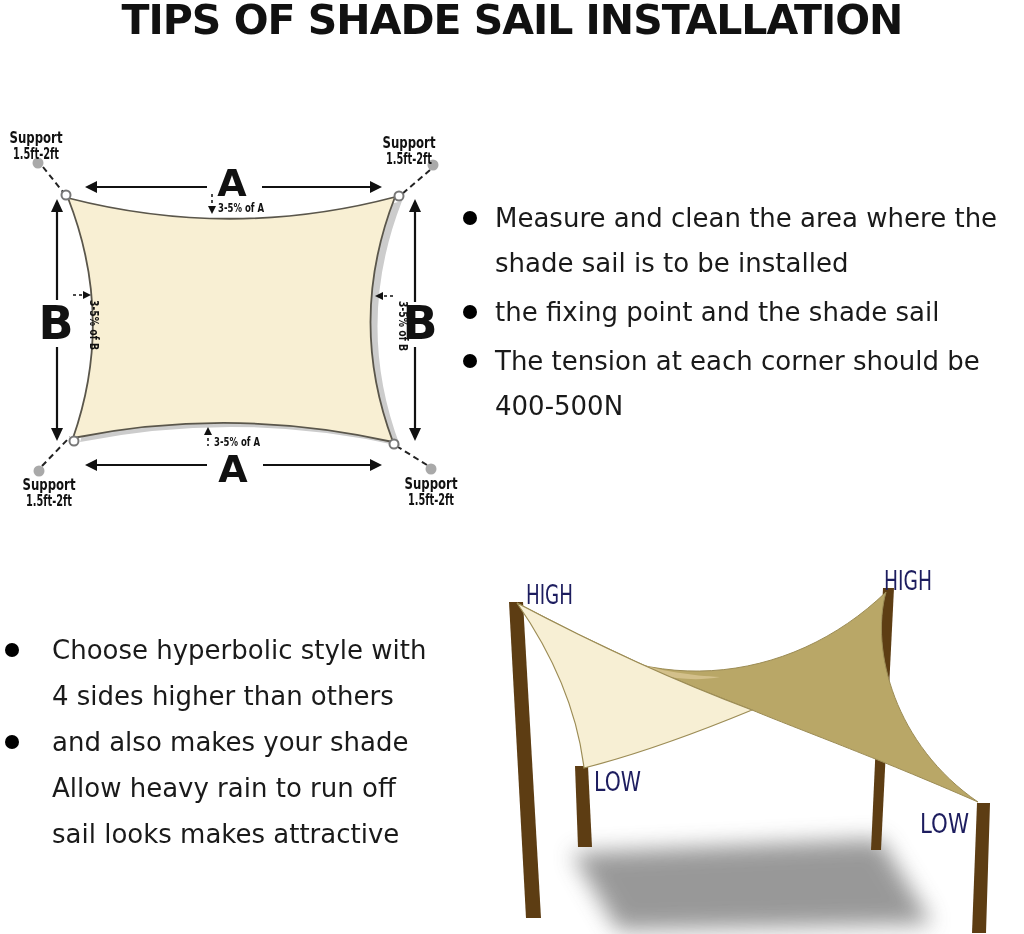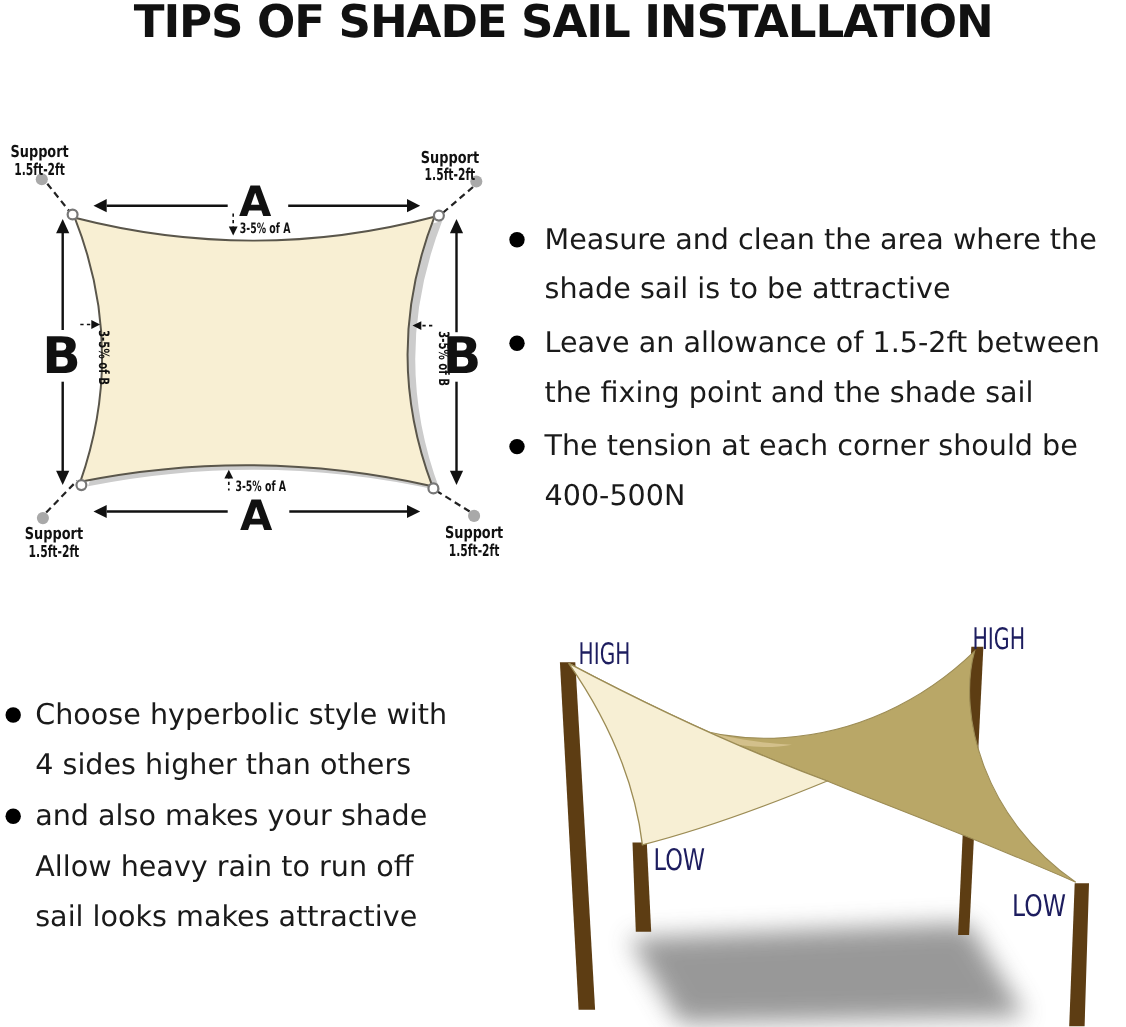--- a/index.html
+++ b/index.html
@@ -17,21 +17,21 @@
   .tips { position:absolute; }
   .tips-right { left:455px; top:196px; }
   .tips-left  { left:5px;   top:627px; }
   .tip-item { display:flex; align-items:flex-start; }
   .tips-right .tip-item { margin-bottom:4px; }
   .bullet { flex:none; width:14px; height:14px; border-radius:50%; background:#000; }
   .tips-right .bullet { margin:15px 18px 0 8px; }
   .tips-left  .bullet { margin:16px 13px 0 0; }
   .tip-line { font-size:26px; color:#1a1a1a; white-space:nowrap; }
   .tips-right .tip-line { line-height:45px; }
-  .tips-left  .tip-line { line-height:46px; }
+  .tips-left  .tip-line { line-height:46px;margin-left:20px; }
   .dtxt { font-family:"DejaVu Sans", sans-serif; font-weight:bold; fill:#111; }
   .ltxt { font-family:"DejaVu Sans", sans-serif; fill:#1d1d5f; }
 </style>
 </head>
 <body>
 
 <div class="page">
 
   <div class="title-bar">TIPS OF SHADE SAIL INSTALLATION</div>
 
@@ -127,27 +127,26 @@
       <text class="dtxt" x="431" y="379" font-size="15" text-anchor="middle" textLength="53" lengthAdjust="spacingAndGlyphs">Support</text>
       <text class="dtxt" x="431" y="395" font-size="15" text-anchor="middle" textLength="46" lengthAdjust="spacingAndGlyphs">1.5ft-2ft</text>
     </g>
   </svg>
 
   <div class="tips tips-right">
     <div class="tip-item">
       <span class="bullet"></span>
       <div class="tip-lines">
         <div class="tip-line">Measure and clean the area where the</div>
-        <div class="tip-line">shade sail is to be attractive</div>
-      </div>
-    </div>
-    <div class="tip-item">
-      <span class="bullet"></span>
-      <div class="tip-lines">
-        <div class="tip-line">Leave an allowance of 1.5-2ft between</div>
+        <div class="tip-line">shade sail is to be installed</div>
+      </div>
+    </div>
+    <div class="tip-item">
+      <span class="bullet"></span>
+      <div class="tip-lines">
         <div class="tip-line">the fixing point and the shade sail</div>
       </div>
     </div>
     <div class="tip-item">
       <span class="bullet"></span>
       <div class="tip-lines">
         <div class="tip-line">The tension at each corner should be</div>
         <div class="tip-line">400-500N</div>
       </div>
     </div>

